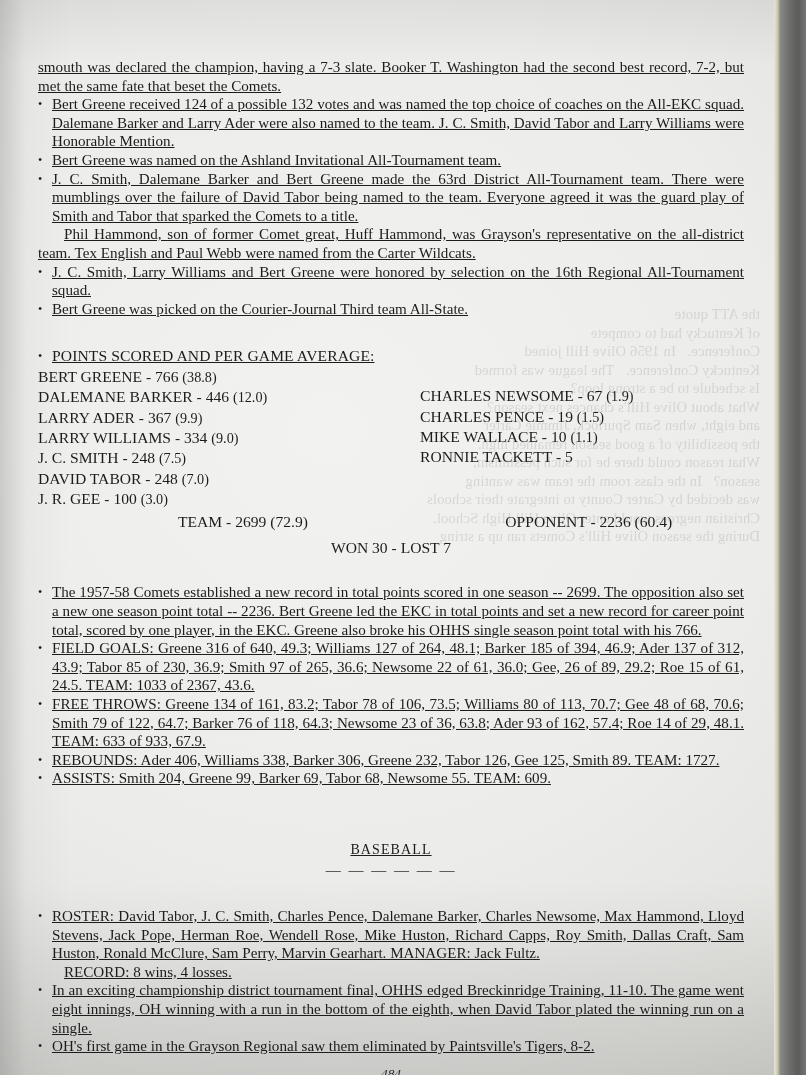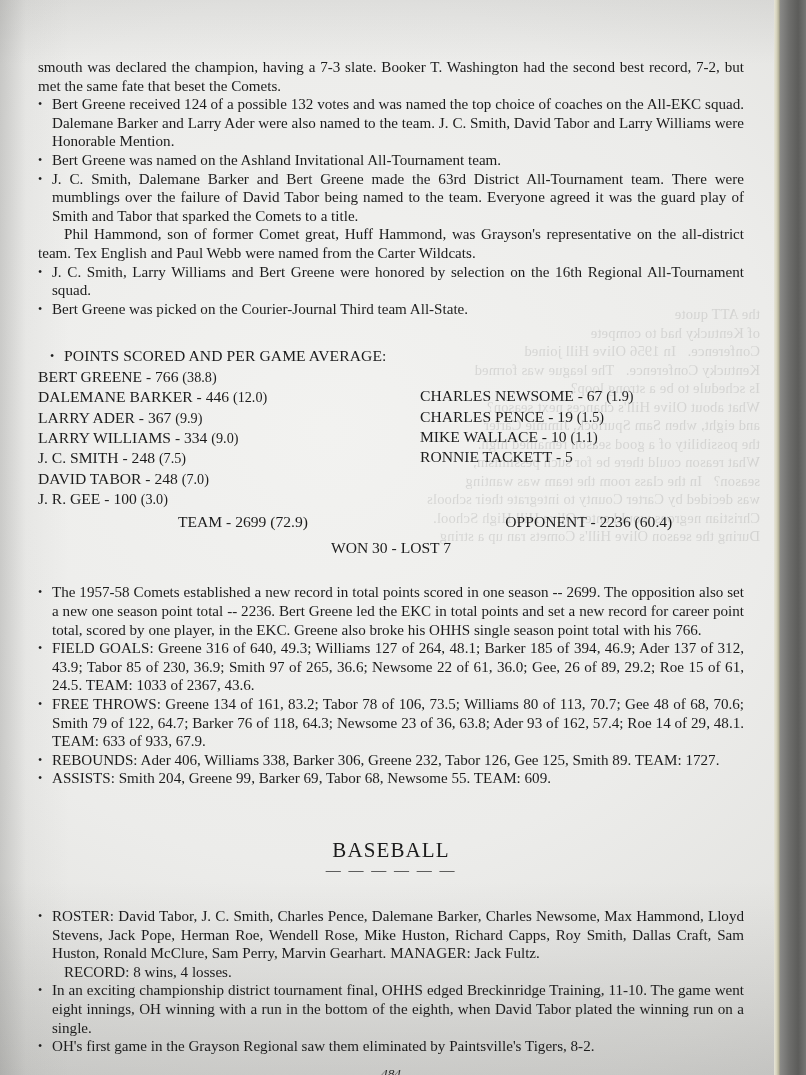--- a/index.html
+++ b/index.html
@@ -63,21 +63,21 @@
     left: 38px;
     top: 58px;
     width: 706px;
     color: #1c1c1c;
     font-size: 15.1px;
     line-height: 18.6px;
     text-align: justify;
     text-justify: inter-word;
   }
 
-  p { margin: 0; }
+  p { margin: 0; text-decoration: underline; }
 
   .para {
     margin-bottom: 0px;
   }
   .bulleted {
     padding-left: 14px;
     text-indent: -14px;
   }
   .bulleted .bullet {
     display: inline-block;
@@ -86,21 +86,20 @@
     font-size: 12px;
     vertical-align: 1px;
   }
   .indent-para { text-indent: 26px; }
   .gap-lg { height: 26px; }
 
   
   .heading-line {
     font-size: 15.6px;
     letter-spacing: 0.1px;
-    margin-left: 12px;
   }
   #points-block {
     margin-top: 2px;
     position: relative;
     font-size: 15.6px;
     line-height: 19.4px;
     text-align: left;
   }
   .pts-cols {
     display: flex;
@@ -122,23 +121,24 @@
   .won-lost {
     text-align: center;
     width: 706px;
     margin-top: 7px;
     font-size: 15.6px;
   }
 
   
   #baseball-head {
     text-align: center;
-    font-size: 21px;
+    font-size: 14px;
     letter-spacing: 1.1px;
     margin-top: 0;
+    text-decoration: underline;
   }
   #baseball-rule {
     text-align: center;
     font-size: 15px;
     letter-spacing: 2px;
     margin-top: 1px;
     color: #2a2a2a;
   }
 
   #page-number {

